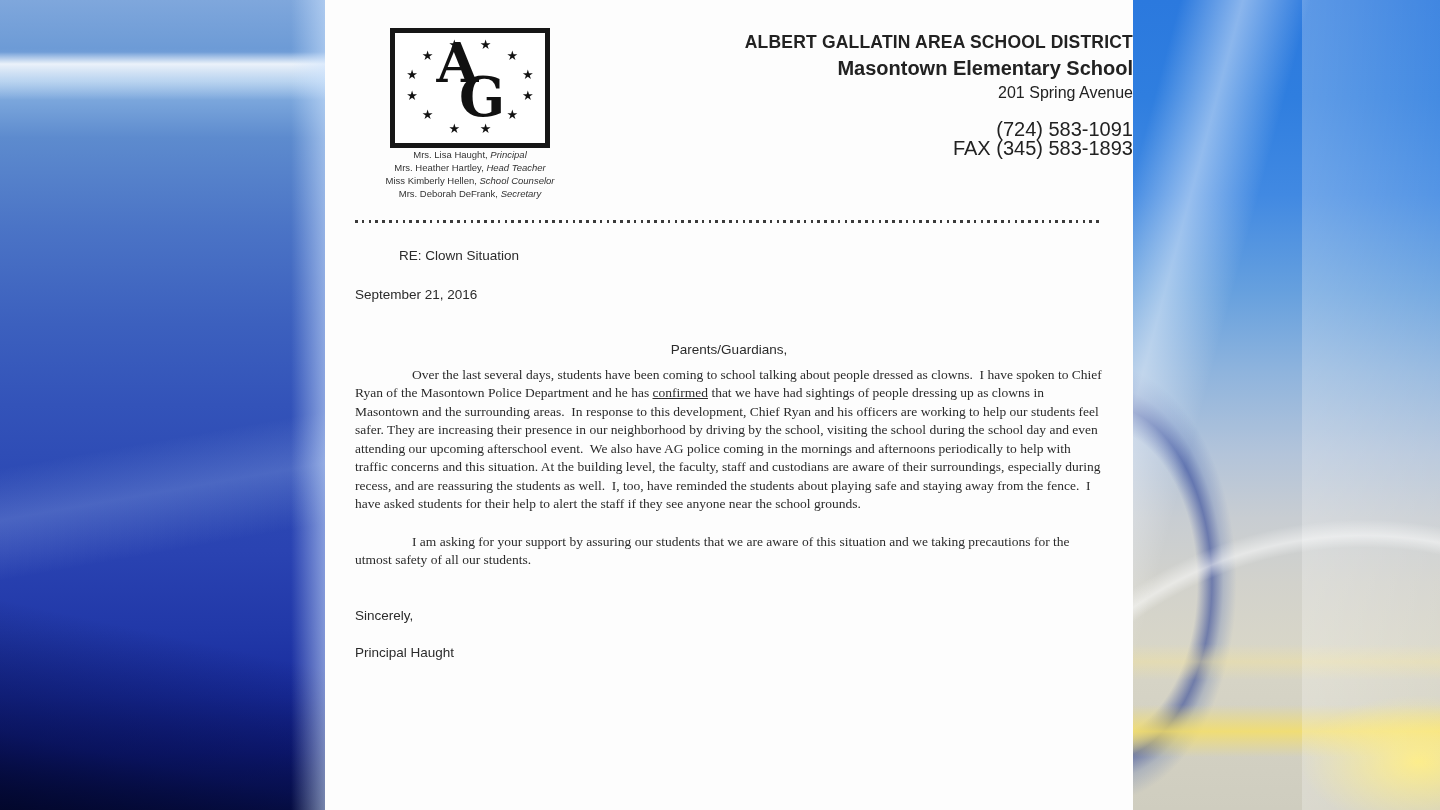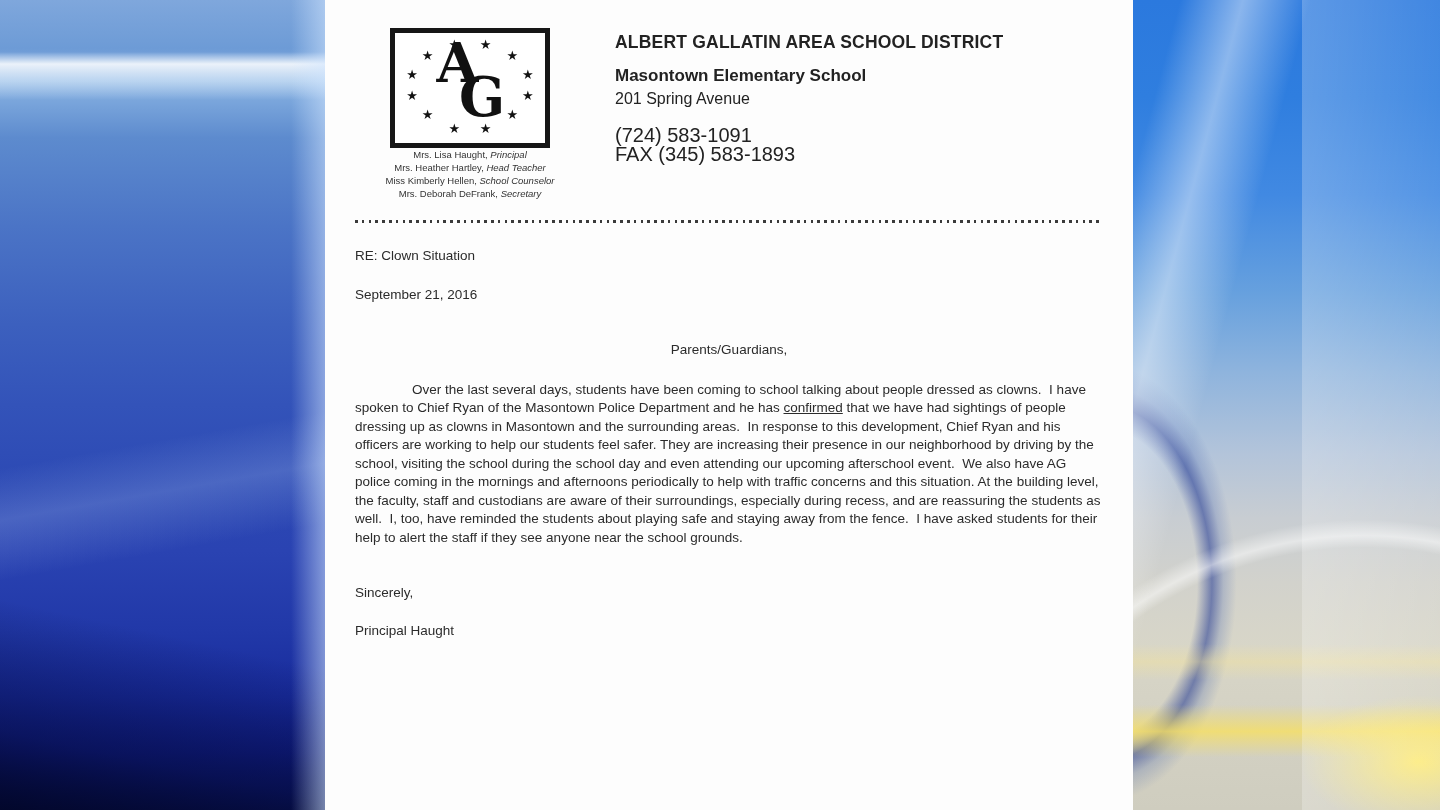--- a/index.html
+++ b/index.html
@@ -33,34 +33,34 @@
   .letterhead{display:flex;padding-top:28px;}
   .logo-col{width:290px;}
   .logo-box{width:150px;height:110px;border:5px solid #161616;margin:0 auto;position:relative;background:#fff;}
   .logo-letter{position:absolute;font-family:"DejaVu Serif","Liberation Serif",serif;font-weight:bold;color:#111;line-height:1;}
   .letter-a{font-size:54px;left:50%;top:3px;transform:translateX(-80%);}
   .letter-g{font-size:54px;left:50%;top:37px;transform:translateX(-24%);}
   .star{position:absolute;font-size:13px;color:#111;transform:translate(-50%,-50%);line-height:1;}
   .staff-list{text-align:center;font-size:9.5px;line-height:13px;color:#333;}
   .staff-list i{font-style:italic;}
 
-  .header-col{flex:1;text-align:left;padding-top:4px;color:#222;}
+  .header-col{flex:1;text-align:right;padding-top:4px;color:#222;}
   .district{font-weight:bold;font-size:17.5px;letter-spacing:.2px;}
-  .school{font-weight:bold;font-size:17px;margin-top:13px;}
+  .school{font-weight:bold;font-size:20px;margin-top:4px;}
   .addr{font-size:16px;line-height:19px;margin-top:3px;white-space:pre-wrap;}
   .phone-block{margin-top:18px;font-size:20px;line-height:19px;}
 
   .dotted{margin:20px 30px 0;height:3px;
     background:repeating-linear-gradient(90deg,#3a3a3a 0 2.6px, transparent 2.6px 6.8px);}
 
   .content{padding:0 30px;font-size:13.5px;line-height:18.5px;color:#2b2b2b;}
-  .re-line{margin-top:24px;}
+  .re-line{margin-top:24px;margin-left:44px;}
   .date-line{margin-top:20px;}
   .salutation{margin-top:37px;text-align:center;}
-  .para{margin:21px 0 0;text-indent:57px;white-space:pre-wrap;}
+  .para{margin:6px 0 0;text-indent:57px;white-space:pre-wrap;font-family:Liberation Serif, serif;}
   .para.second{margin-top:19px;}
   .underline{text-decoration:underline;}
   .closing{margin-top:37px;}
   .signature{margin-top:19px;}
 </style>
 </head>
 <body>
 
 <div class="stage">
 
@@ -115,20 +115,21 @@
 
     <div class="dotted"></div>
 
     <div class="content">
       <div class="re-line">RE: Clown Situation</div>
       <div class="date-line">September 21, 2016</div>
       <div class="salutation">Parents/Guardians,</div>
 
       <p class="para"><span>Over the last several days, students have been coming to school talking about people dressed as clowns.  I have spoken to Chief Ryan of the Masontown Police Department and he has </span><span class="underline">confirmed</span><span> that we have had sightings of people dressing up as clowns in Masontown and the surrounding areas.  In response to this development, Chief Ryan and his officers are working to help our students feel safer. They are increasing their presence in our neighborhood by driving by the school, visiting the school during the school day and even attending our upcoming afterschool event.  We also have AG police coming in the mornings and afternoons periodically to help with traffic concerns and this situation. At the building level, the faculty, staff and custodians are aware of their surroundings, especially during recess, and are reassuring the students as well.  I, too, have reminded the students about playing safe and staying away from the fence.  I have asked students for their help to alert the staff if they see anyone near the school grounds.</span></p>
 
+      <p class="para second">I am asking for your support by assuring our students that we are aware of this situation and we taking precautions for the utmost safety of all our students.</p>
 
       <div class="closing">Sincerely,</div>
       <div class="signature">Principal Haught</div>
     </div>
 
   </div>
 
 </div>
 
 </body></html>

